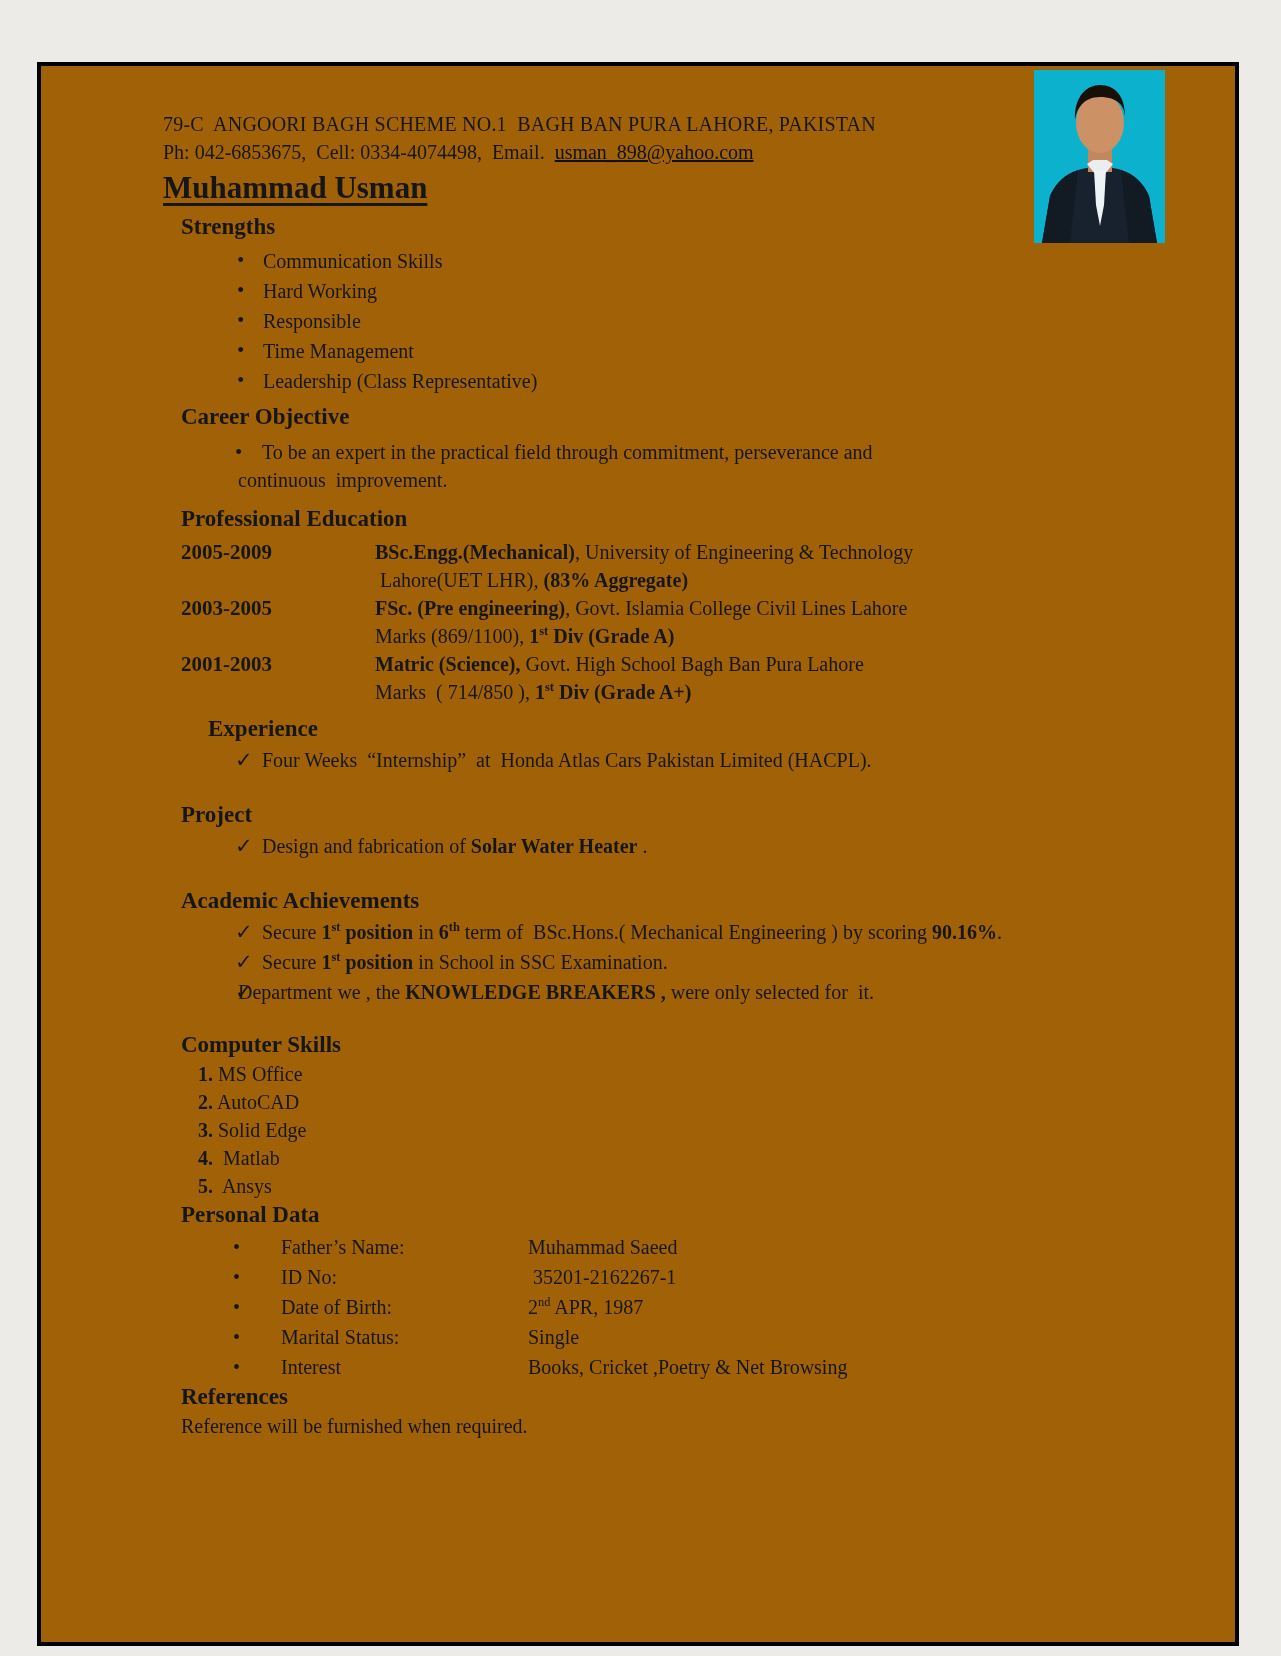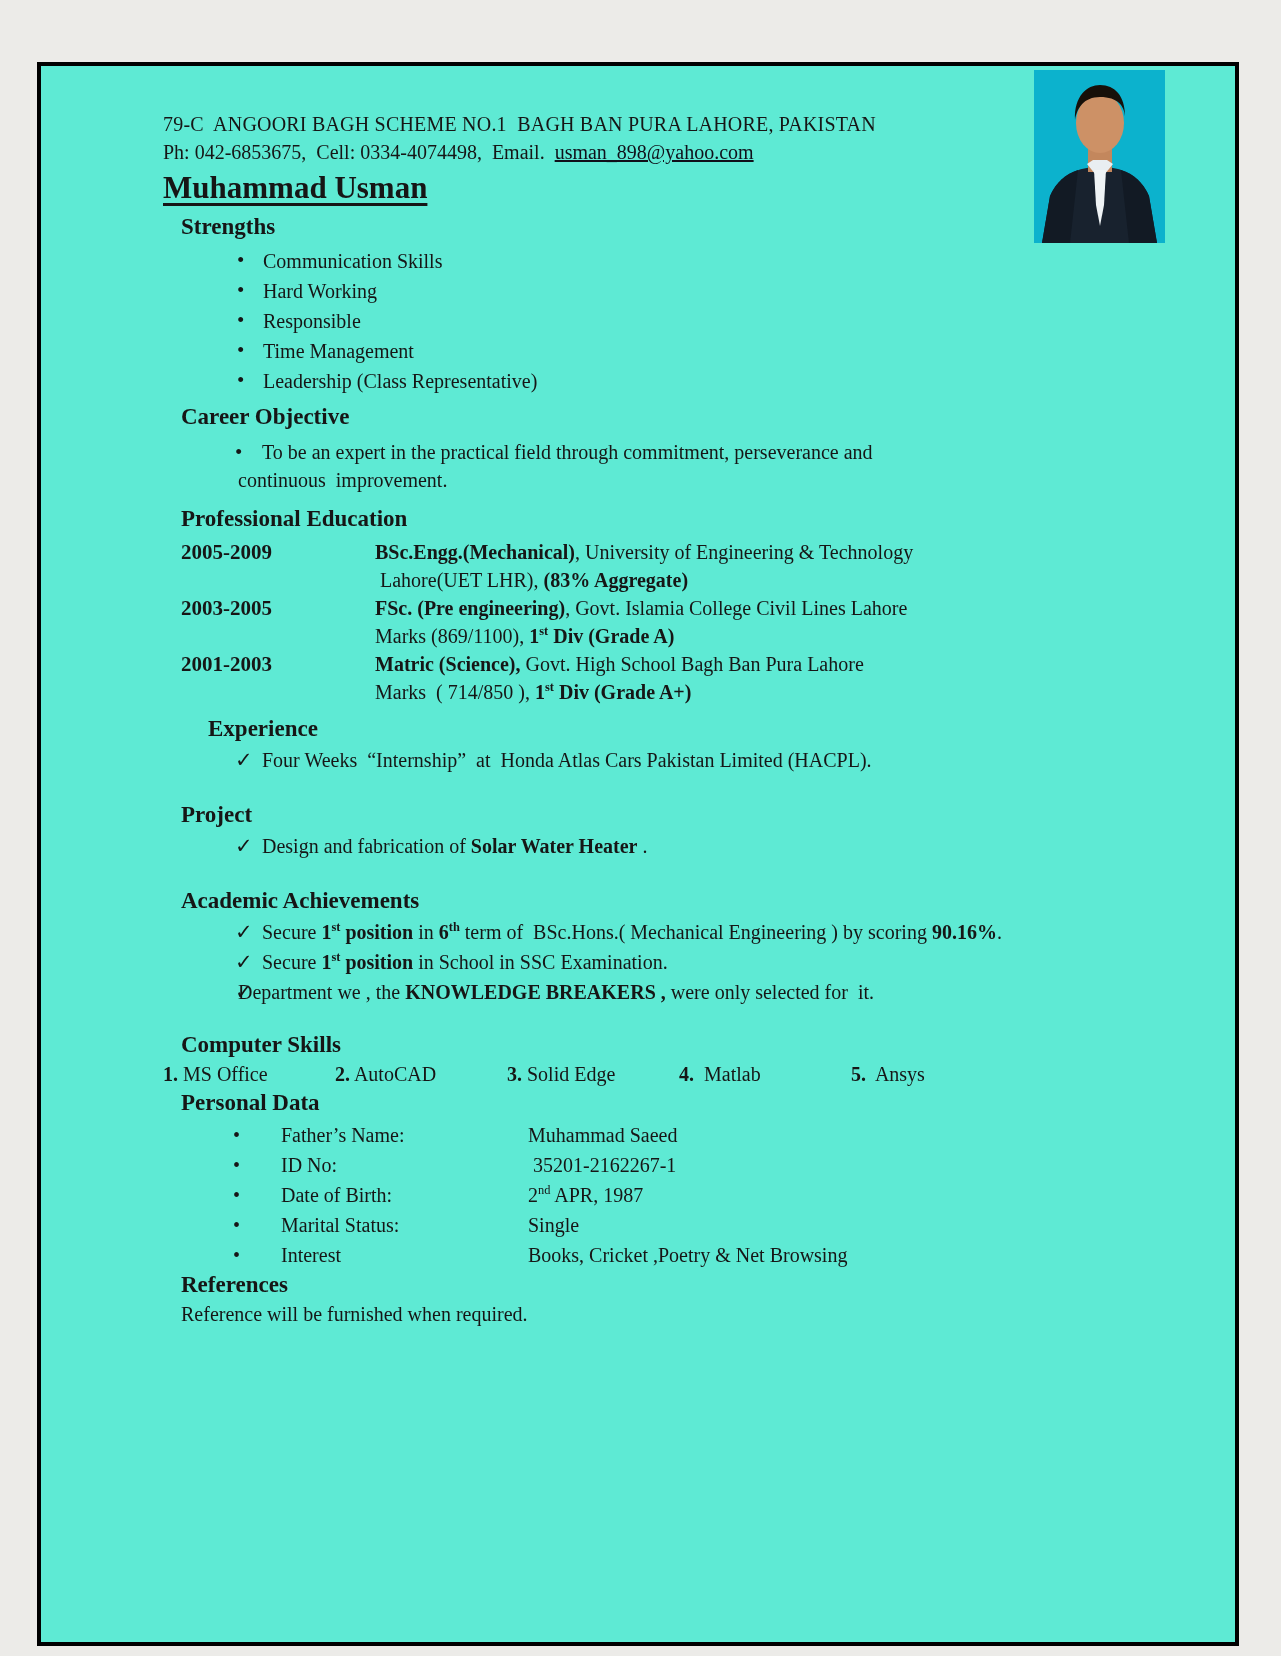--- a/index.html
+++ b/index.html
@@ -4,21 +4,21 @@
 <style>
   html,body{margin:0;padding:0;}
   body{
     width:1281px;height:1656px;position:relative;
     background:#ecebe8;
     font-family:"Liberation Serif", serif;
     color:#161616;
   }
   .frame{
     position:absolute;left:37px;top:62px;width:1202px;height:1584px;
-    border:4px solid #000;box-sizing:border-box;background:#5eead4;
+    border:4px solid #000;box-sizing:border-box;background:#a16207;
   }
   .content{
     position:absolute;left:122px;top:44px;width:960px;
     font-size:20px;
   }
   .pre{white-space:pre-wrap;}
   .address{font-size:20px;line-height:28px;letter-spacing:.2px;}
   .contact{font-size:20px;line-height:28px;}
   .email{text-decoration:underline;color:#10101a;cursor:pointer;}
   .name{
@@ -36,21 +36,21 @@
   .bitem .bullet{position:absolute;left:74px;top:-1px;font-size:21px;}
   .hang{position:relative;padding-left:75px;line-height:28px;margin-top:6px;}
   .hang .marker{position:absolute;left:72px;top:0;font-size:21px;}
   .hang .first{padding-left:24px;}
   .hang.tight{margin-top:2px;}
   .edu-row{display:flex;margin-left:18px;line-height:28px;}
   .edu-row.e1{margin-top:4px;} .edu-row.e23{}
   .edu-years{width:194px;font-weight:bold;font-size:21px;flex:none;}
   .edu-desc{flex:1;}
   sup{font-size:.62em;line-height:0;}
-  .cs-row{display:flex;line-height:28px;}
+  .cs-row{display:flex;margin-left:35px;line-height:28px;flex-direction:column;}
   .cs-item{width:172px;flex:none;}
   .cs-item:last-child{width:auto;}
   .cs-item b{font-weight:bold;}
   .pd-rows{margin-top:2px;}
   .pd-row{display:flex;padding-left:70px;line-height:30px;}
   .pd-bullet{width:48px;flex:none;font-size:20px;}
   .pd-label{width:247px;flex:none;}
   .pd-value{flex:1;}
   .ref-text{margin-left:18px;line-height:28px;}
   .photo{

